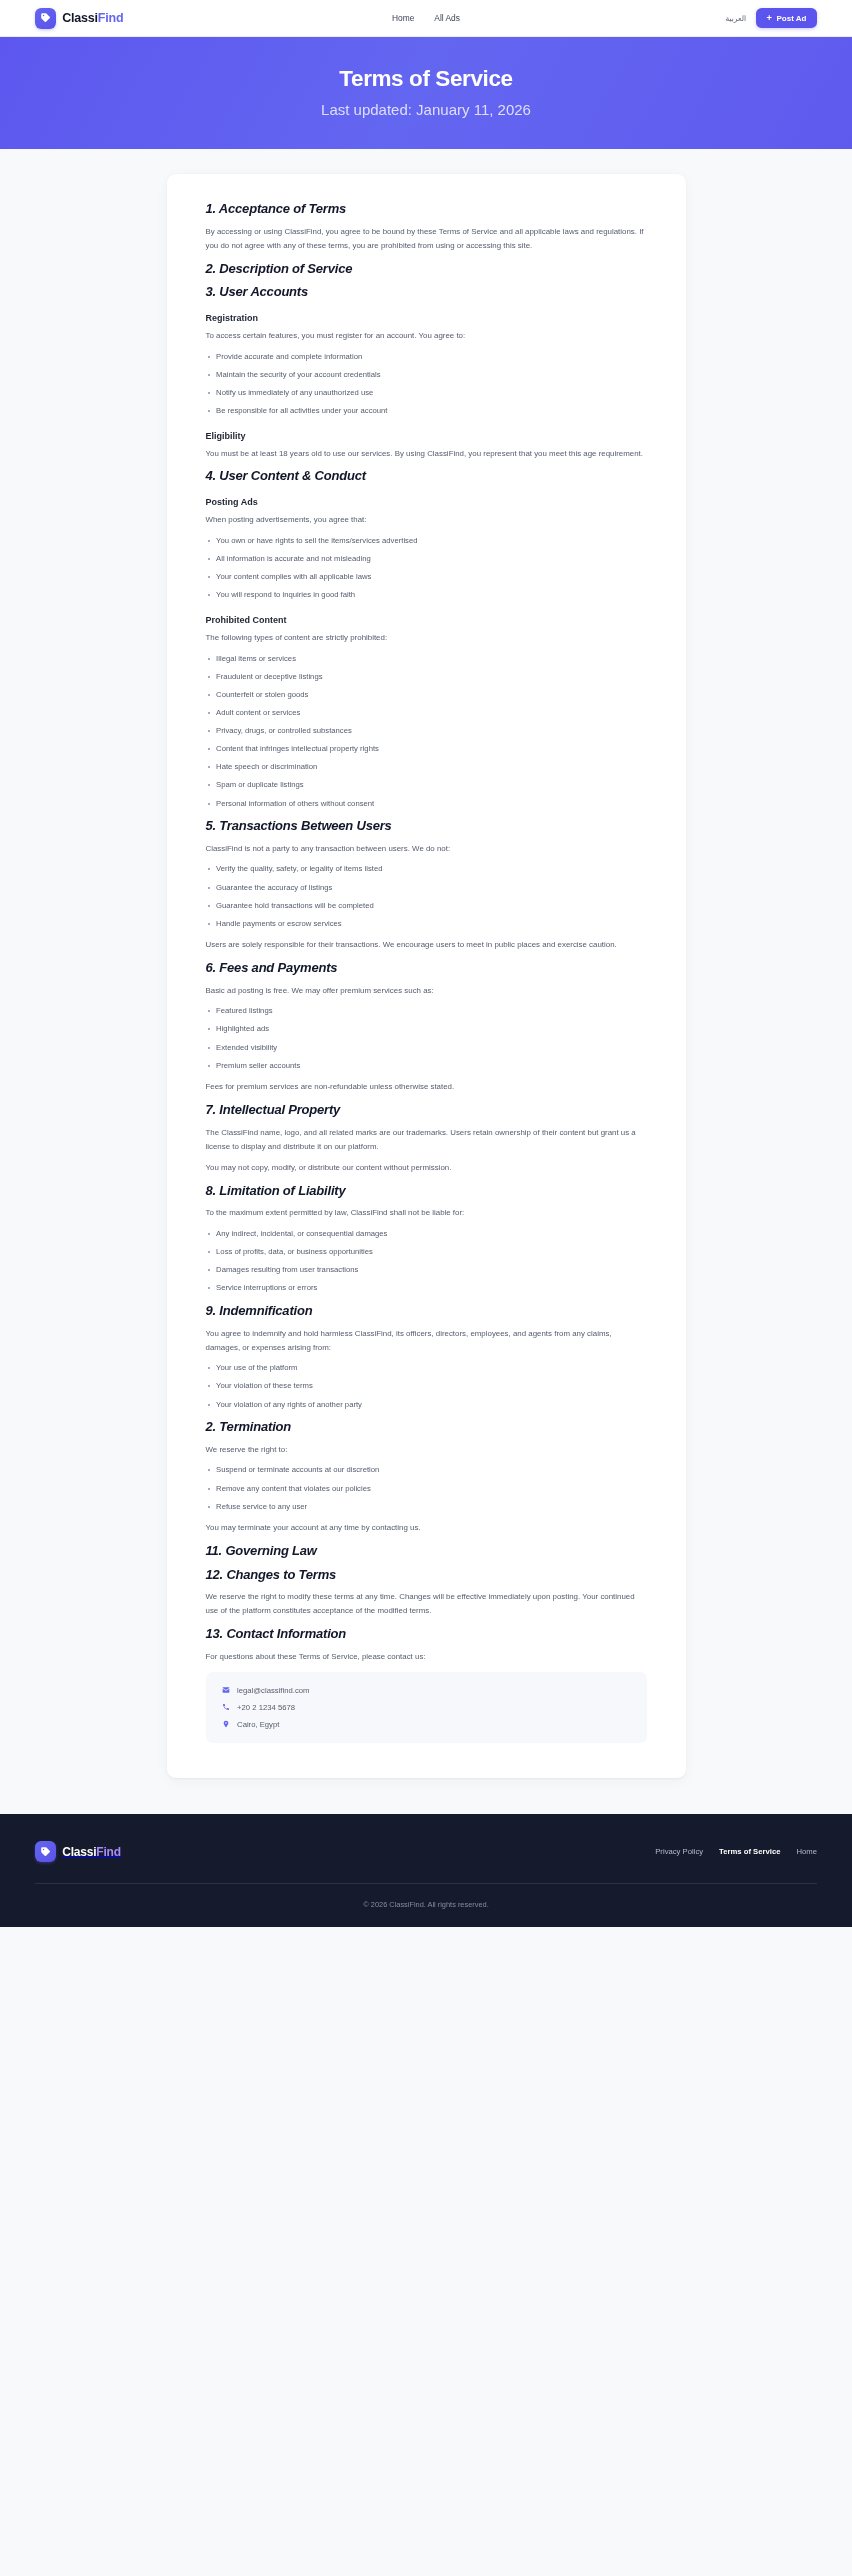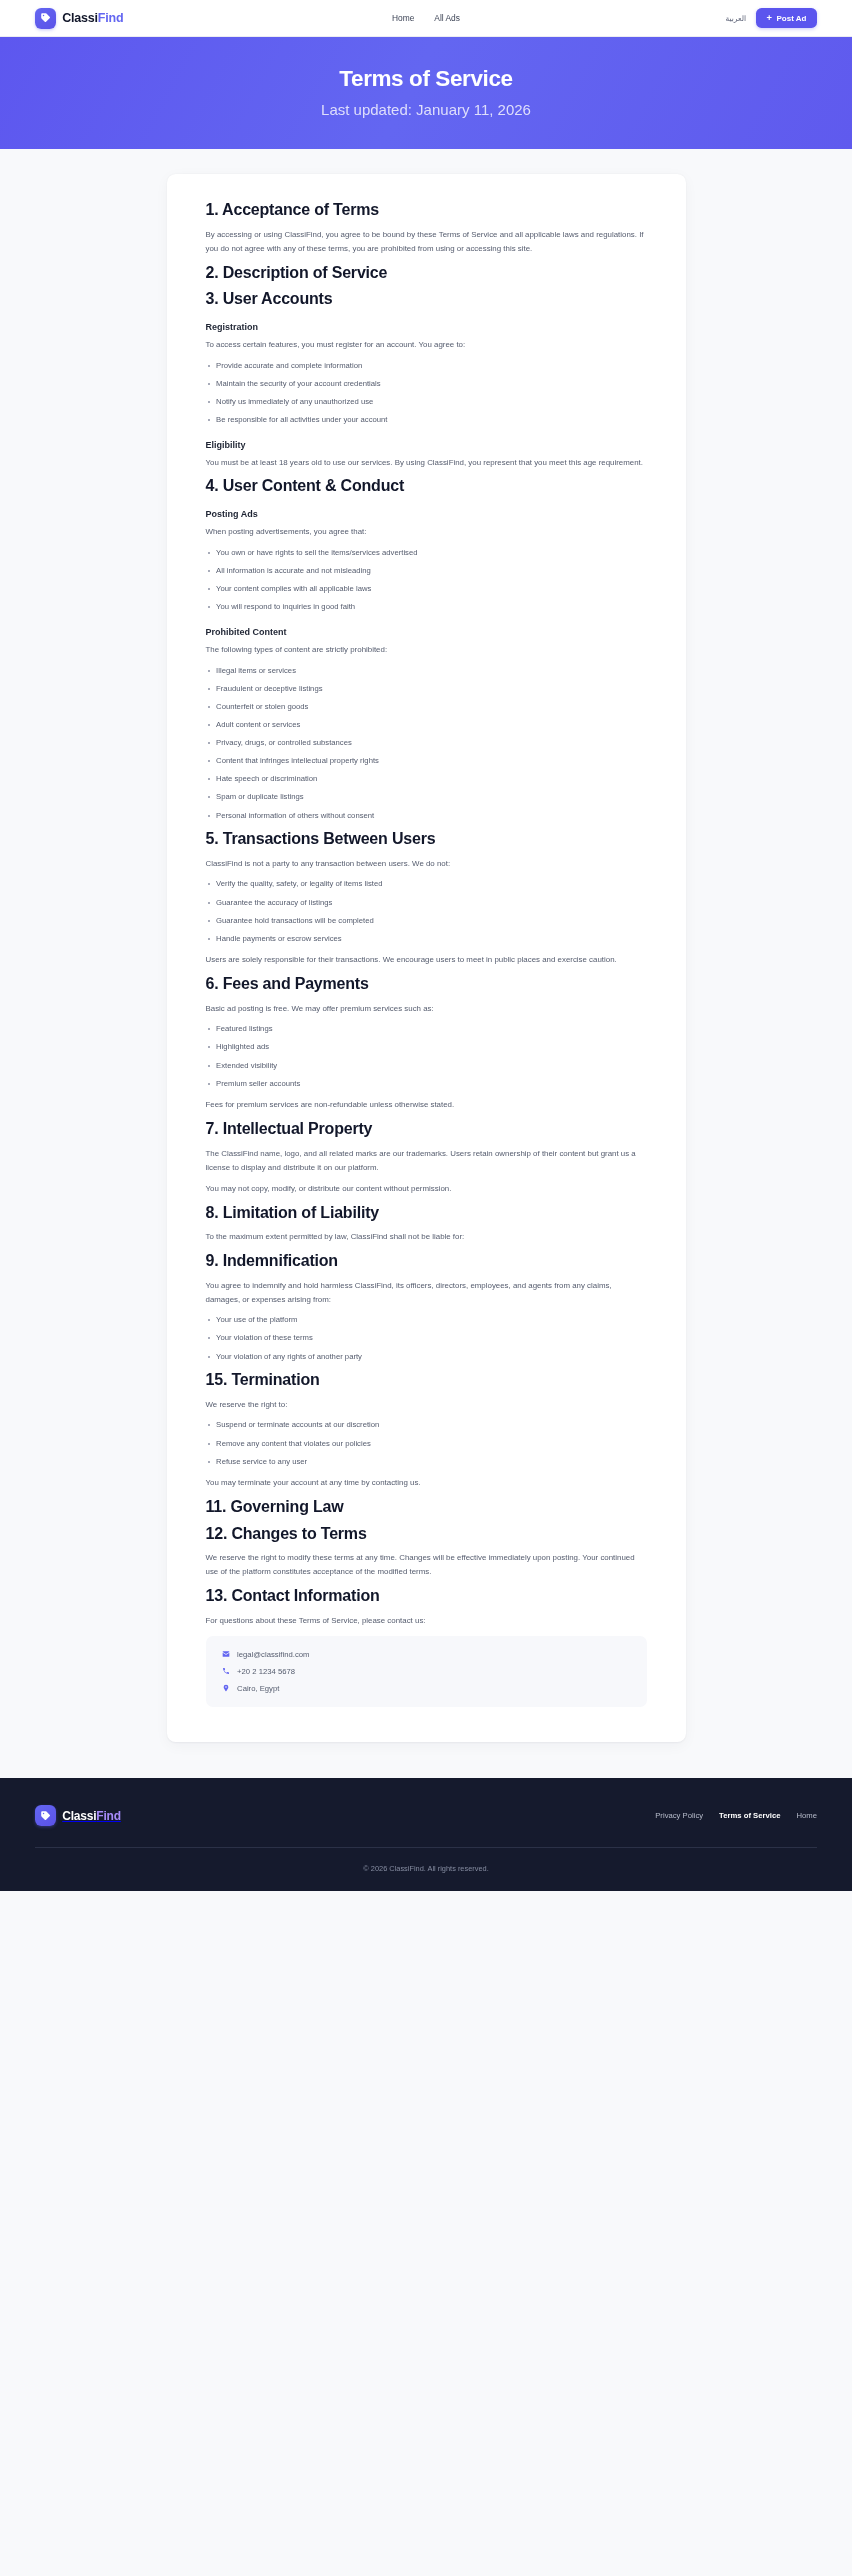--- a/index.html
+++ b/index.html
@@ -76,23 +76,24 @@
   .content-card {
     width: 519px;
     margin: 0 auto;
     background: #fff;
     border-radius: 8.7px;
     box-shadow: 0 0.6px 1.9px rgba(18,23,42,.05), 0 3.7px 13.7px rgba(18,23,42,.04);
     padding: 27.5px 39px 35px;
   }
 
   h2.sec-title {
-    font-size: 16px; font-weight: bold; color: #12172a;
+    font-size: 13px; font-weight: bold; color: #12172a;
     letter-spacing: -0.2px;
     margin: 25px 0 8.7px;
+    font-style: italic;
   }
   h2.sec-title:first-child, .section:first-child h2.sec-title { margin-top: 0; }
   .section:first-child > h2.sec-title { margin-top: 0; }
 
   h3.sub-title {
     font-size: 9px; font-weight: bold; color: #1e2433;
     margin: 13.7px 0 6.2px;
   }
   p.body-text {
     font-size: 7.9px; line-height: 1.78; color: #555c6e;
@@ -259,34 +260,40 @@
 
     <section class="section">
       <h2 class="sec-title">7. Intellectual Property</h2>
       <p class="body-text">The ClassiFind name, logo, and all related marks are our trademarks. Users retain ownership of their content but grant us a license to display and distribute it on our platform.</p>
       <p class="body-text">You may not copy, modify, or distribute our content without permission.</p>
     </section>
 
     <section class="section">
       <h2 class="sec-title">8. Limitation of Liability</h2>
       <p class="body-text">To the maximum extent permitted by law, ClassiFind shall not be liable for:</p>
+      <ul class="bullets">
+        <li>Any indirect, incidental, or consequential damages</li>
+        <li>Loss of profits, data, or business opportunities</li>
+        <li>Damages resulting from user transactions</li>
+        <li>Service interruptions or errors</li>
+      </ul>
     </section>
 
     <section class="section">
       <h2 class="sec-title">9. Indemnification</h2>
       <p class="body-text">You agree to indemnify and hold harmless ClassiFind, its officers, directors, employees, and agents from any claims, damages, or expenses arising from:</p>
       <ul class="bullets">
         <li>Your use of the platform</li>
         <li>Your violation of these terms</li>
         <li>Your violation of any rights of another party</li>
       </ul>
     </section>
 
     <section class="section">
-      <h2 class="sec-title">15. Termination</h2>
+      <h2 class="sec-title">2. Termination</h2>
       <p class="body-text">We reserve the right to:</p>
       <ul class="bullets">
         <li>Suspend or terminate accounts at our discretion</li>
         <li>Remove any content that violates our policies</li>
         <li>Refuse service to any user</li>
       </ul>
       <p class="body-text">You may terminate your account at any time by contacting us.</p>
     </section>
 
     <section class="section">

